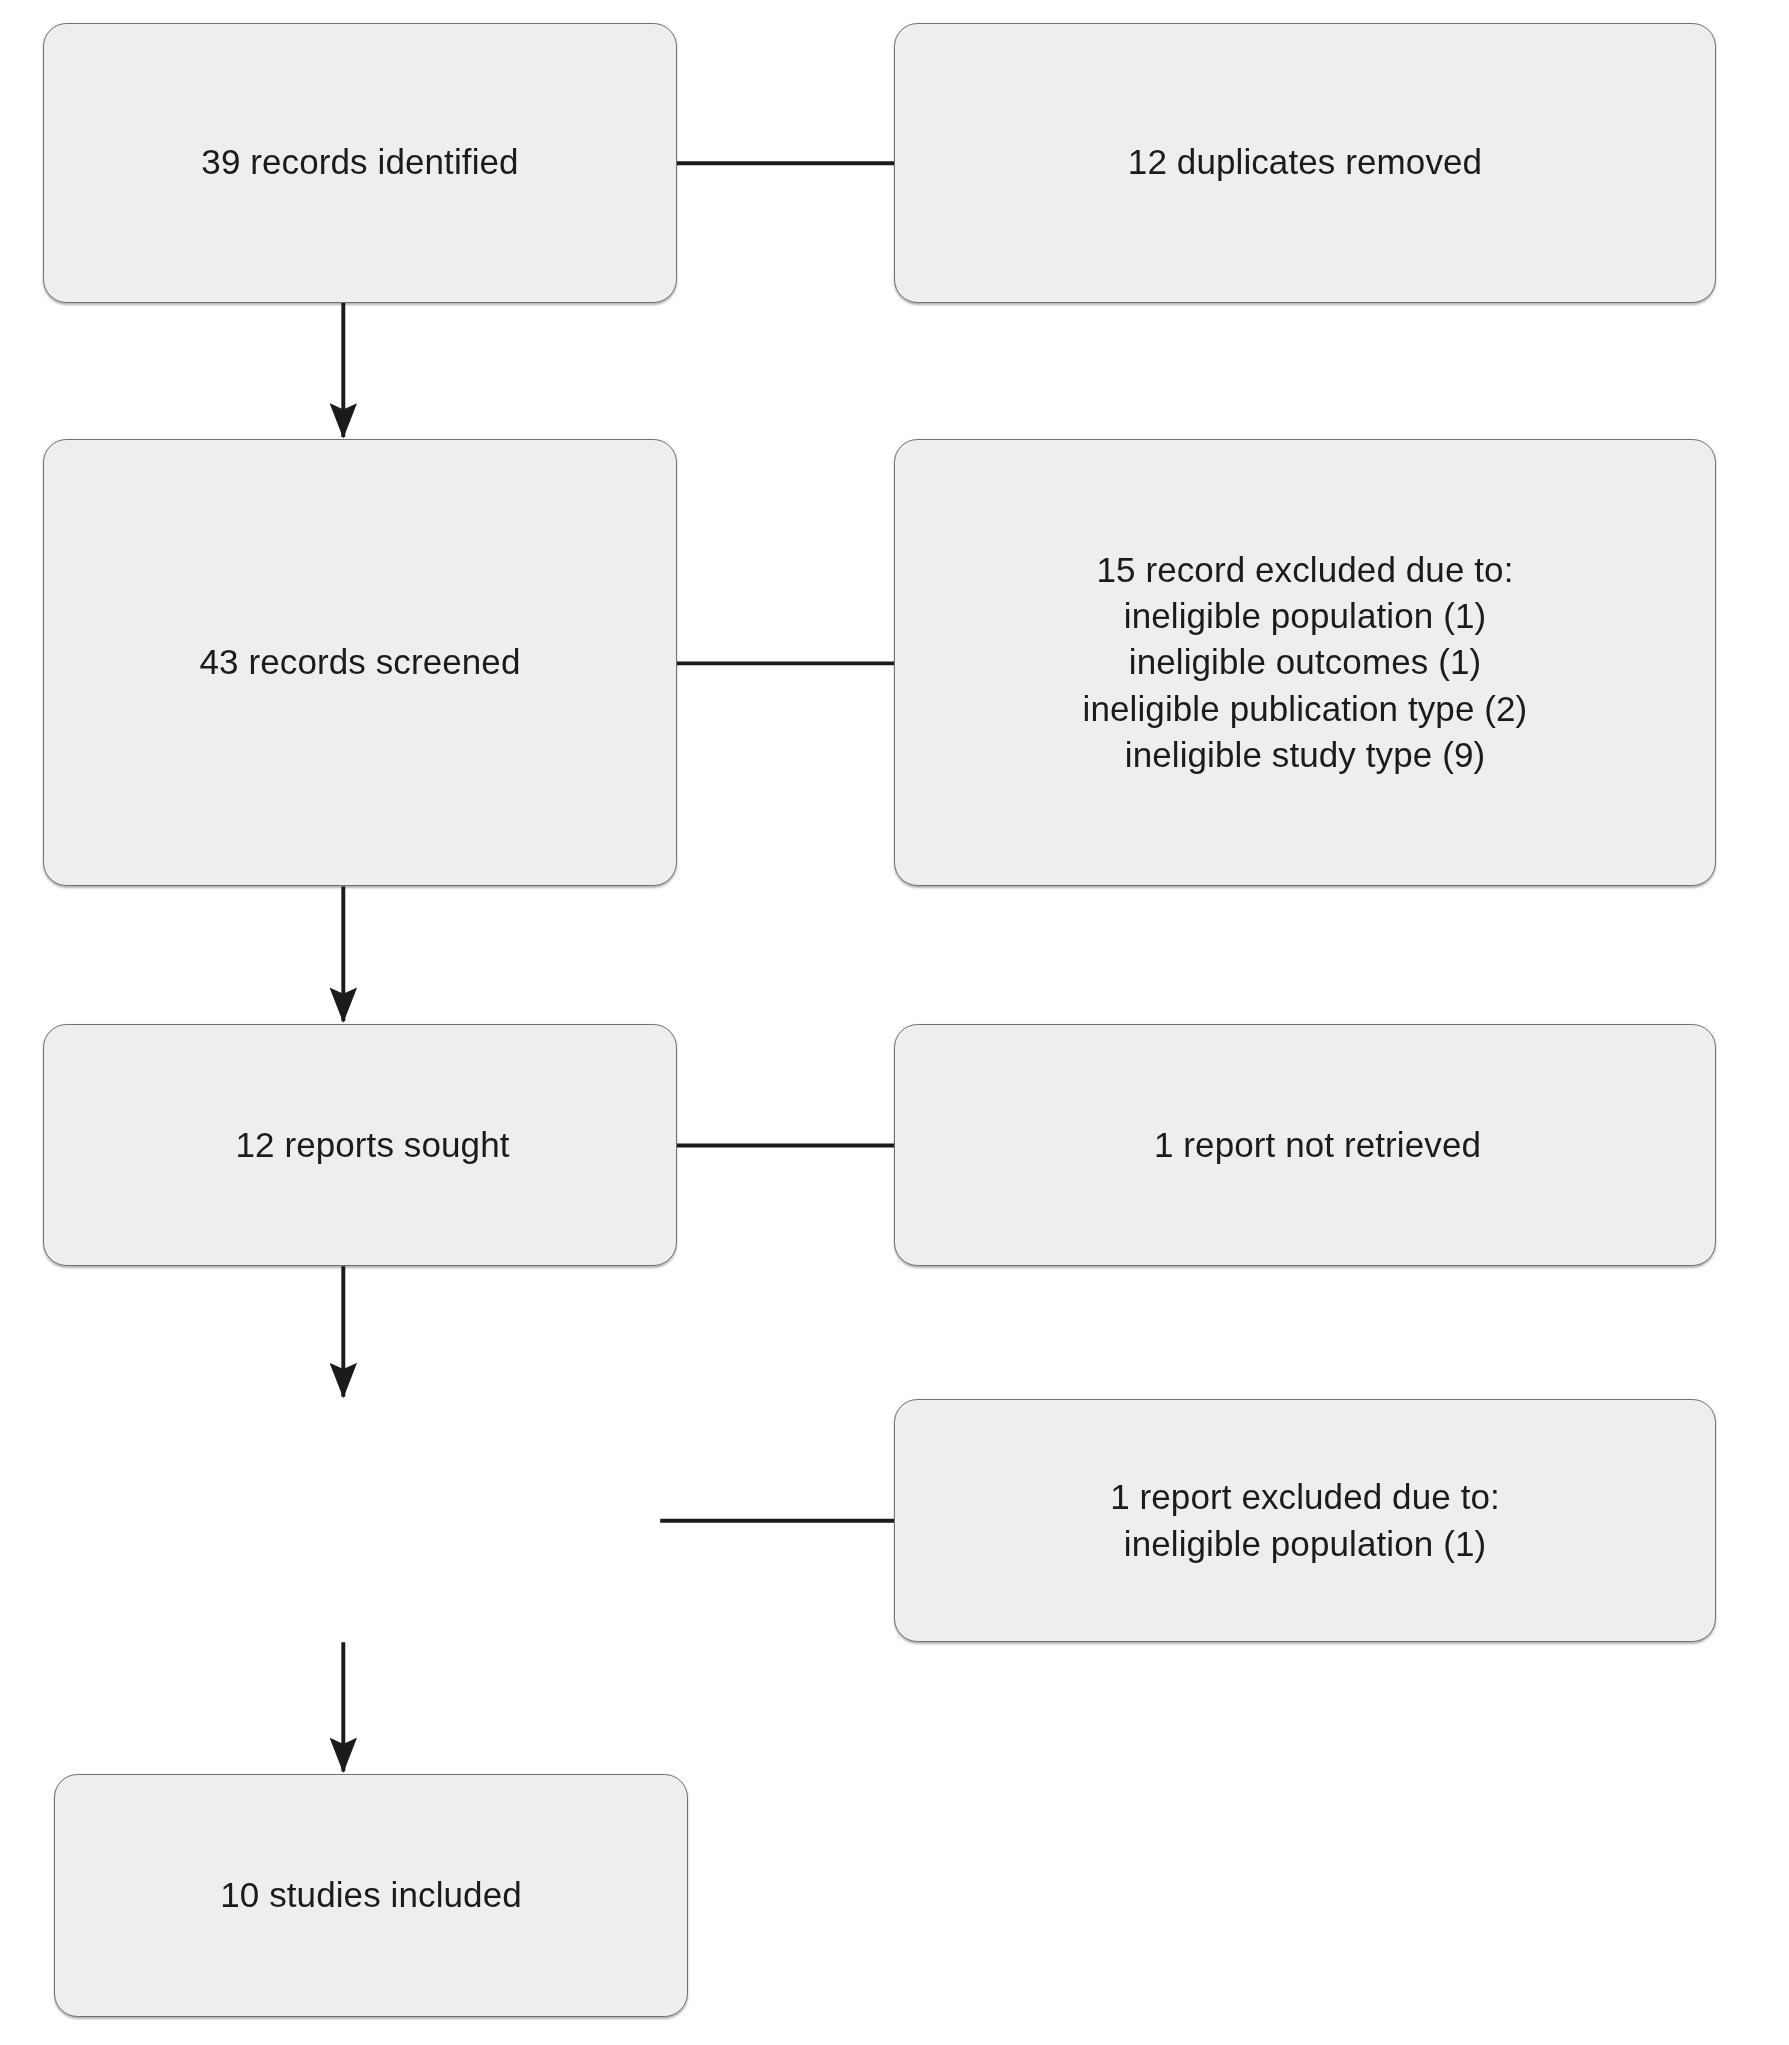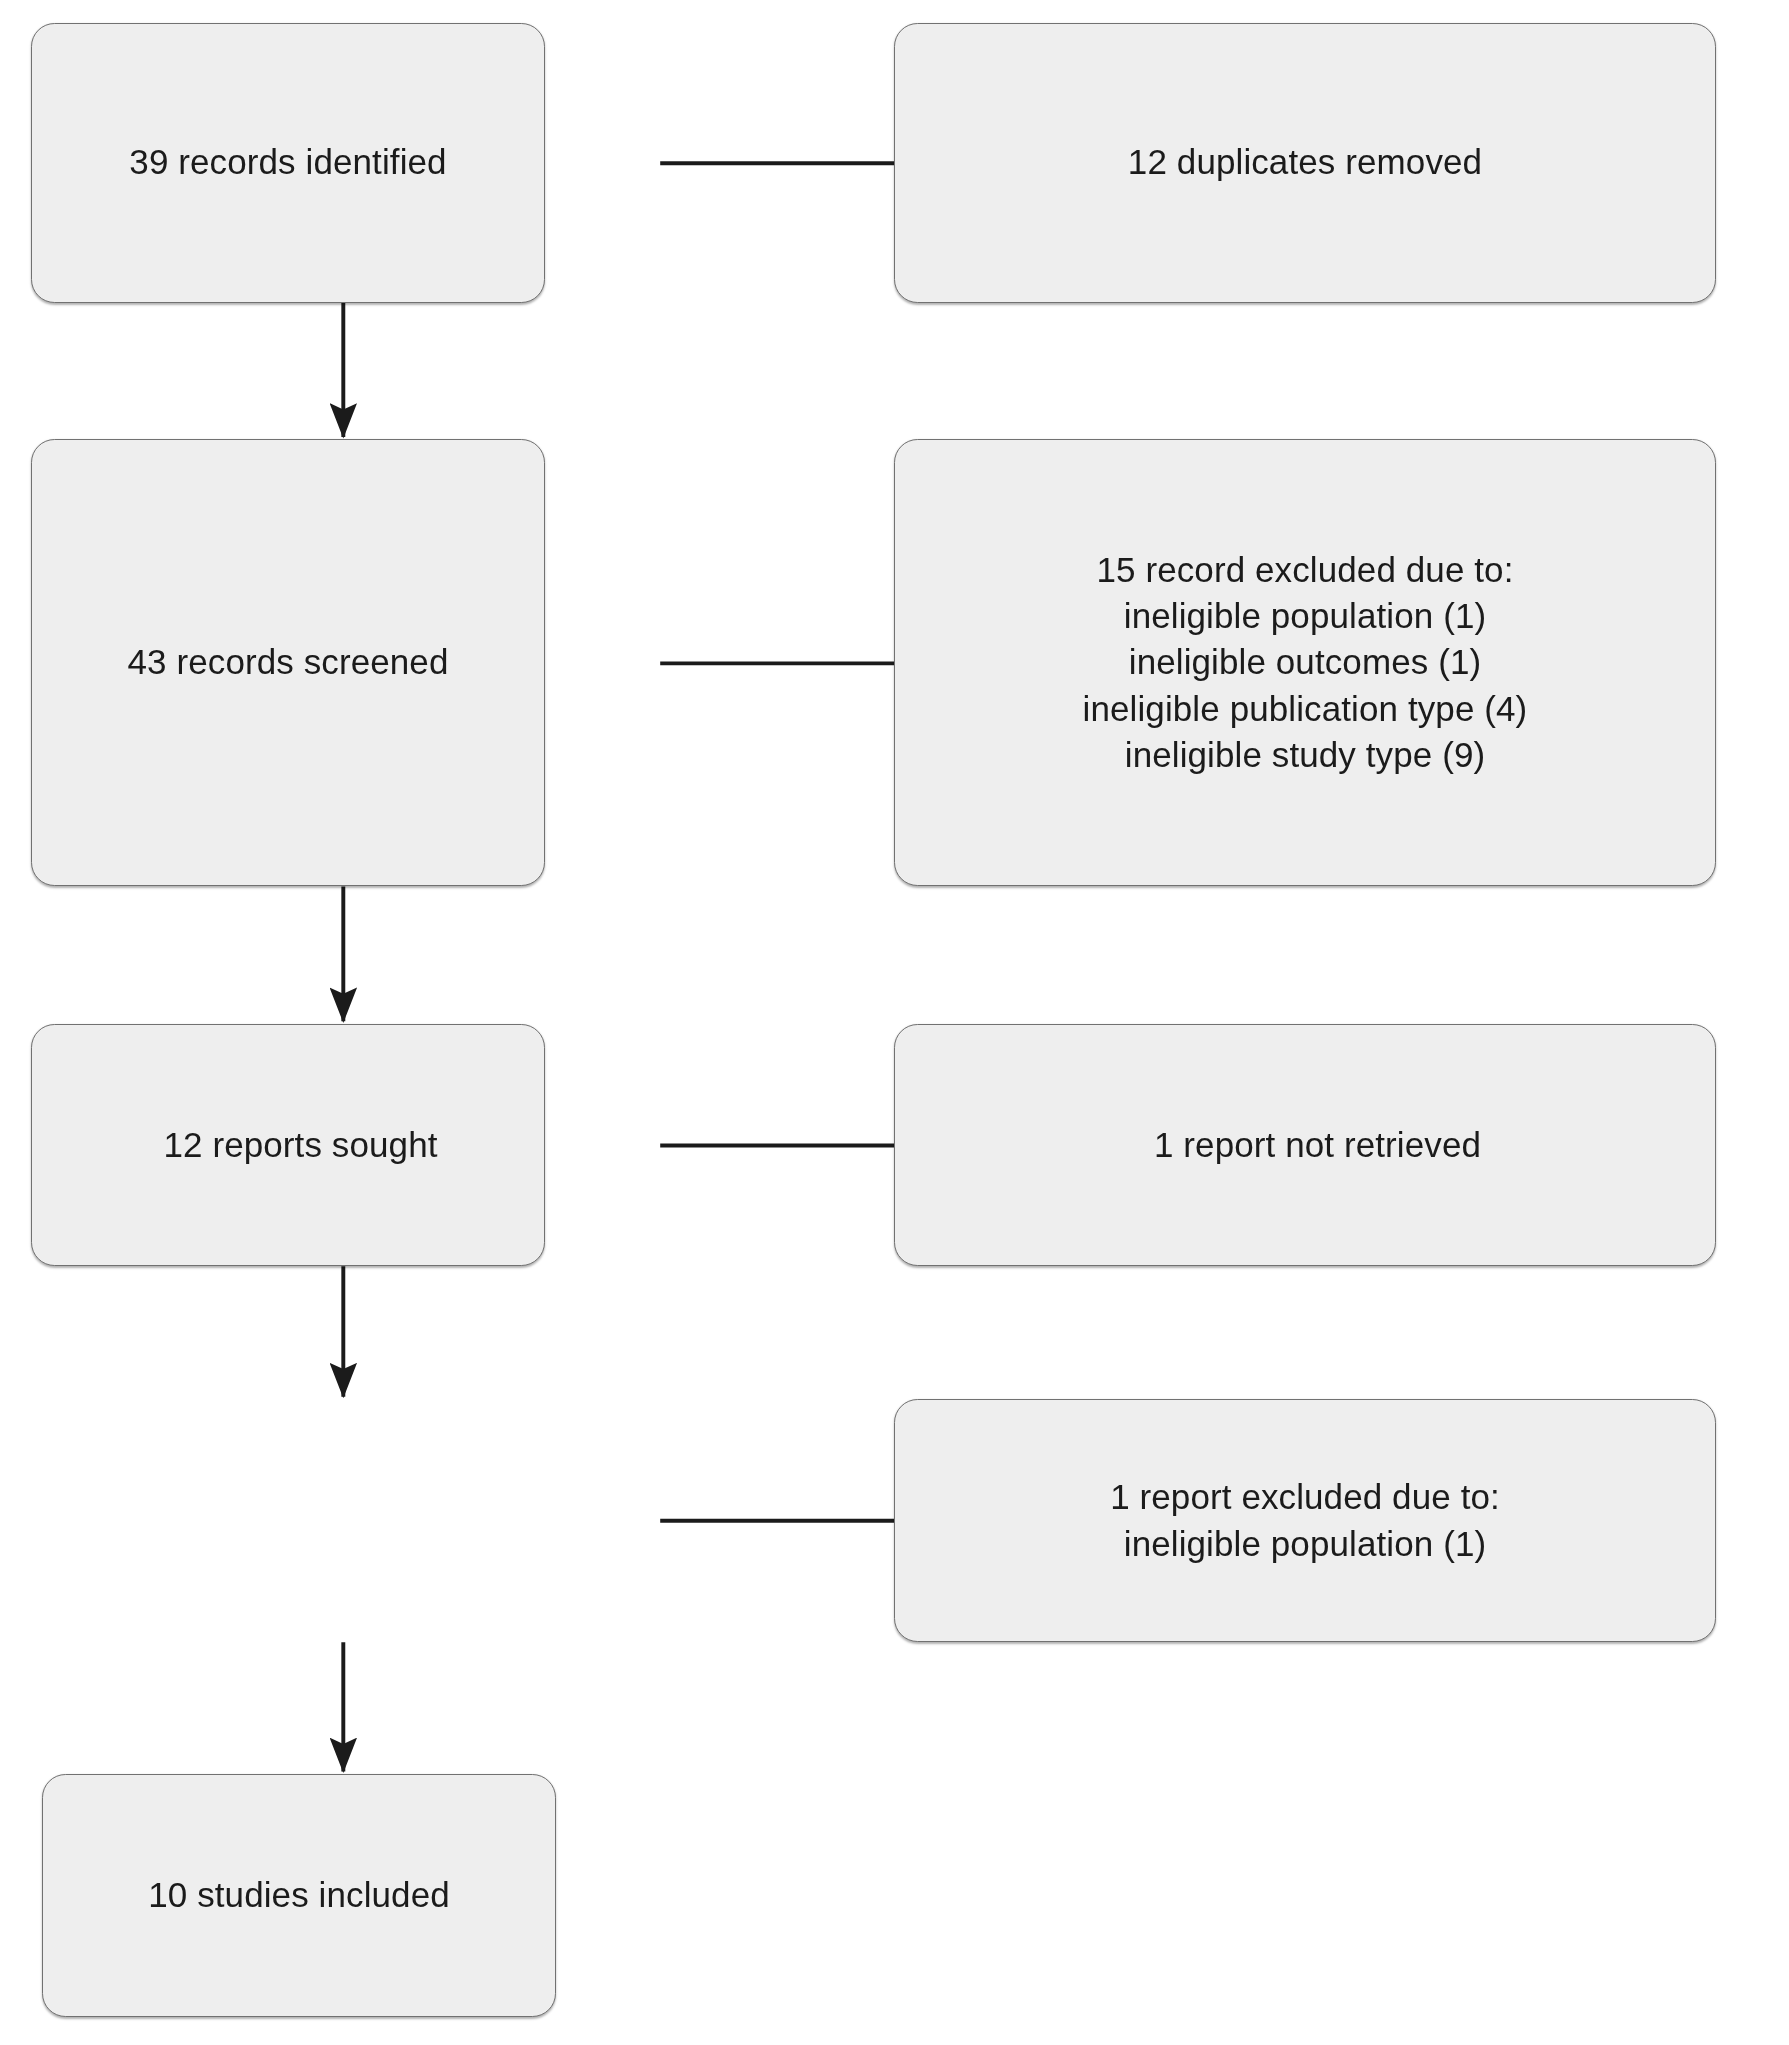--- a/index.html
+++ b/index.html
@@ -40,21 +40,21 @@
   .node-label {
     font-size: 35px;
     line-height: 1.32;
     color: #1b1b1b;
     text-align: center;
     white-space: pre-line;
     letter-spacing: 0.1px;
     padding: 0 15.7px;
   }
   
-  .col-left  { left: 31px;   width: 514px; }
+  .col-left  { left: 43px;   width: 634px; }
   .col-right { left: 894px; width: 822px; }
 
   .row-1 { top: 22.5px;   height: 280px; }
   .row-2 { top: 439px;  height: 447px; }
   .row-3 { top: 1024px; height: 242px; padding-left: 25px; }
   .row-4 { top: 1399px; height: 243px; }
   .row-5 { top: 1774px; height: 243px; margin-left: 11px; }
 </style>
 </head>
 <body>
@@ -92,21 +92,21 @@
     <div class="node-label">12 duplicates removed</div>
   </div>
 
   <div class="node col-left row-2">
     <div class="node-label">43 records screened</div>
   </div>
   <div class="node col-right row-2">
     <div class="node-label">15 record excluded due to:
 ineligible population (1)
 ineligible outcomes (1)
-ineligible publication type (4)
+ineligible publication type (2)
 ineligible study type (9)</div>
   </div>
 
   <div class="node col-left row-3">
     <div class="node-label">12 reports sought</div>
   </div>
   <div class="node col-right row-3">
     <div class="node-label">1 report not retrieved</div>
   </div>
 

